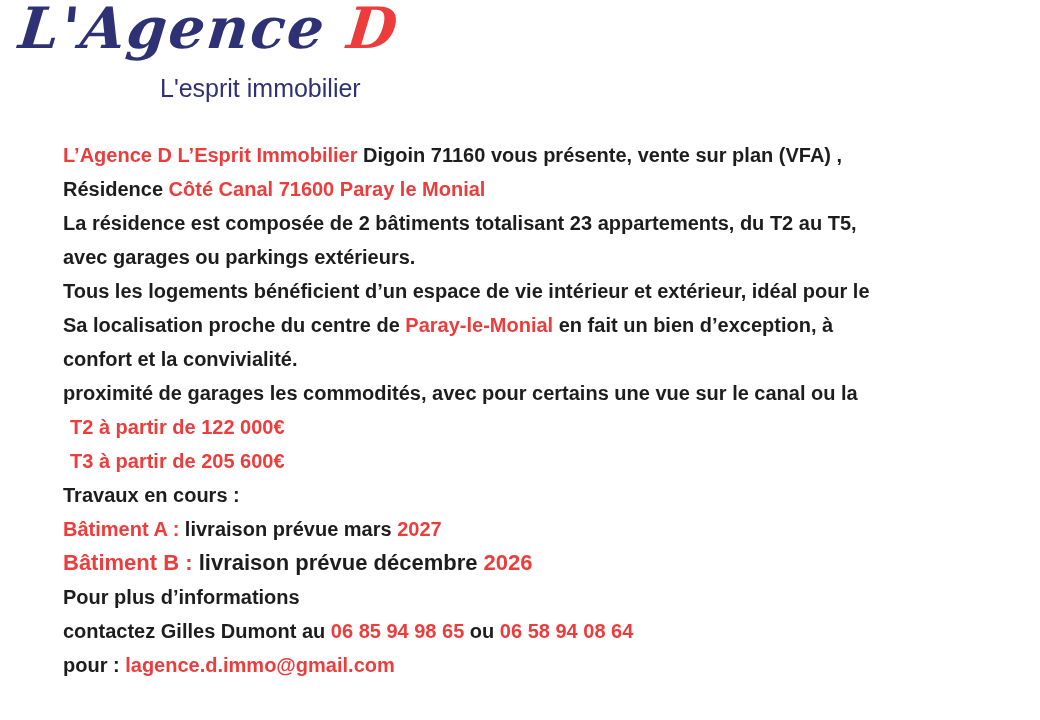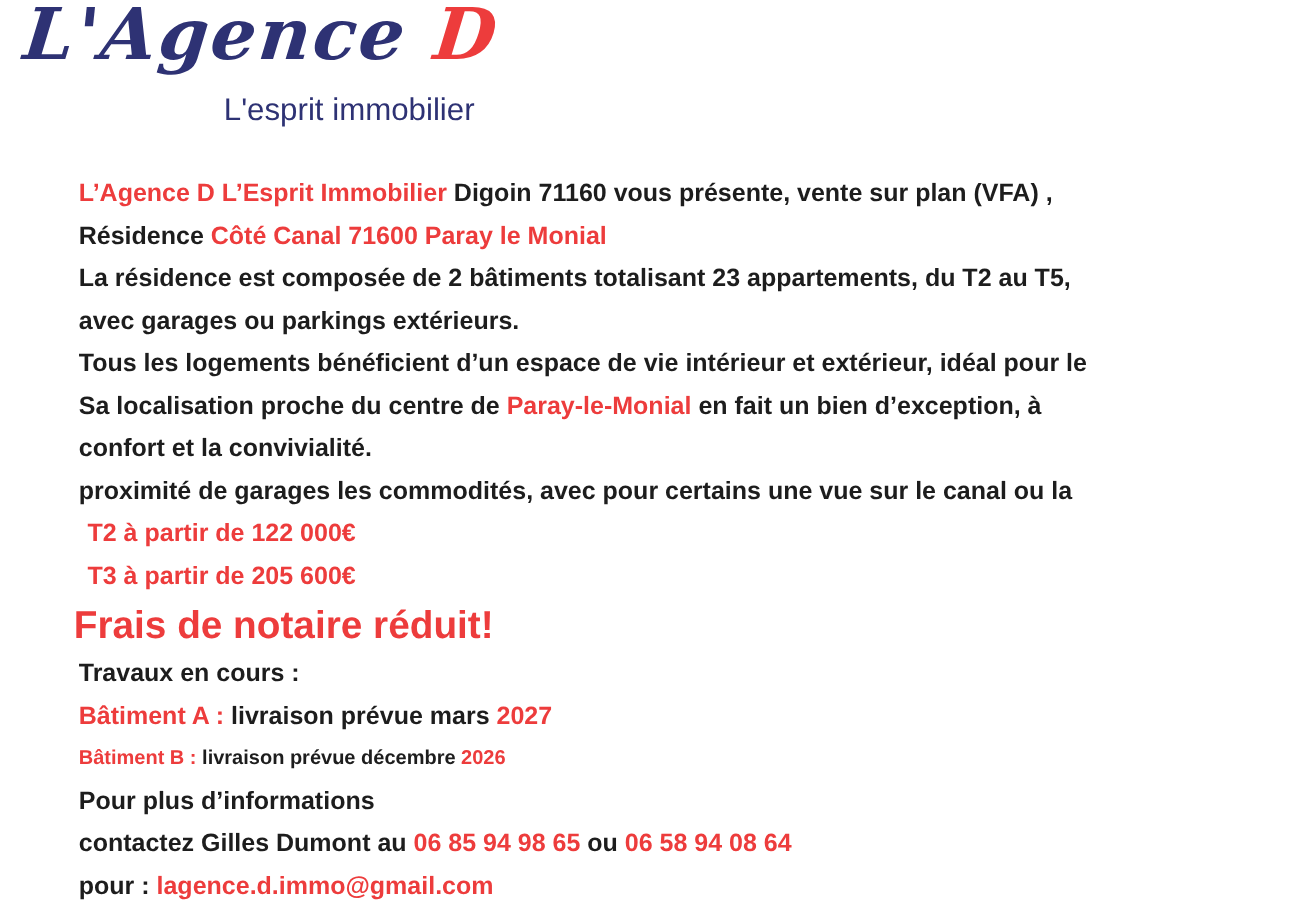--- a/index.html
+++ b/index.html
@@ -14,37 +14,37 @@
   }
   .logo{position:absolute;left:16px;top:0;width:420px;height:110px;}
   .logo-script{
     position:absolute;left:0;top:-6px;
     font-family:"DejaVu Serif",serif;font-style:italic;font-weight:bold;
     font-size:57px;color:var(--navy);letter-spacing:2px;white-space:nowrap;
     transform:skewX(-6deg);transform-origin:left bottom;
   }
   .logo-d{color:var(--red);}
   .tagline{
-    position:absolute;left:163px;top:74px;
+    position:absolute;left:144px;top:74px;
     font-size:25px;color:var(--navy);white-space:nowrap;
   }
   .content{
     position:absolute;left:59px;top:136px;width:960px;
     font-size:20px;font-weight:bold;color:var(--dark);
   }
   p.line{margin:4px;line-height:30px;white-space:nowrap;}
   .red{color:var(--red);}
   .dark{color:var(--dark);}
   .indent{padding-left:7px;}
   .heading{
     margin:2px 0 0 0;font-size:31px;line-height:40px;font-weight:bold;
     color:var(--red);white-space:nowrap;
   }
   .bat-a{margin-top:8px;}
-  .bat-b{font-size:16px;line-height:32px;}
+  .bat-b{font-size:22px;line-height:32px;}
 </style>
 </head>
 <body>
 
 <div class="logo">
   <div class="logo-script"><span>L'Agence </span><span class="logo-d">D</span></div>
   <div class="tagline">L'esprit immobilier</div>
 </div>
 
 <div class="content">
@@ -52,21 +52,20 @@
   <p class="line"><span class="dark">Résidence </span><span class="red">Côté Canal 71600 Paray le Monial</span></p>
   <p class="line"><span class="dark">La résidence est composée de 2 bâtiments totalisant 23 appartements, du T2 au T5,</span></p>
   <p class="line"><span class="dark">avec garages ou parkings extérieurs.</span></p>
   <p class="line"><span class="dark">Tous les logements bénéficient d’un espace de vie intérieur et extérieur, idéal pour le</span></p>
   <p class="line"><span class="dark">Sa localisation proche du centre de </span><span class="red">Paray-le-Monial</span><span class="dark"> en fait un bien d’exception, à</span></p>
   <p class="line"><span class="dark">confort et la convivialité.</span></p>
   <p class="line"><span class="dark">proximité de garages les commodités, avec pour certains une vue sur le canal ou la</span></p>
   <p class="line indent"><span class="red">T2 à partir de 122 000€</span></p>
   <p class="line indent"><span class="red">T3 à partir de 205 600€</span></p>
 
-  <p class="heading">Frais de notaire réduit!</p>
 
   <p class="line"><span class="dark">Travaux en cours :</span></p>
   <p class="line bat-a"><span class="red">Bâtiment A : </span><span class="dark">livraison prévue mars </span><span class="red">2027</span></p>
   <p class="line bat-b"><span class="red">Bâtiment B : </span><span class="dark">livraison prévue décembre </span><span class="red">2026</span></p>
 
   <p class="line"><span class="dark">Pour plus d’informations</span></p>
   <p class="line"><span class="dark">contactez Gilles Dumont au </span><span class="red">06 85 94 98 65</span><span class="dark"> ou </span><span class="red">06 58 94 08 64</span></p>
   <p class="line"><span class="dark">pour : </span><span class="red">lagence.d.immo@gmail.com</span></p>
 </div>
 

